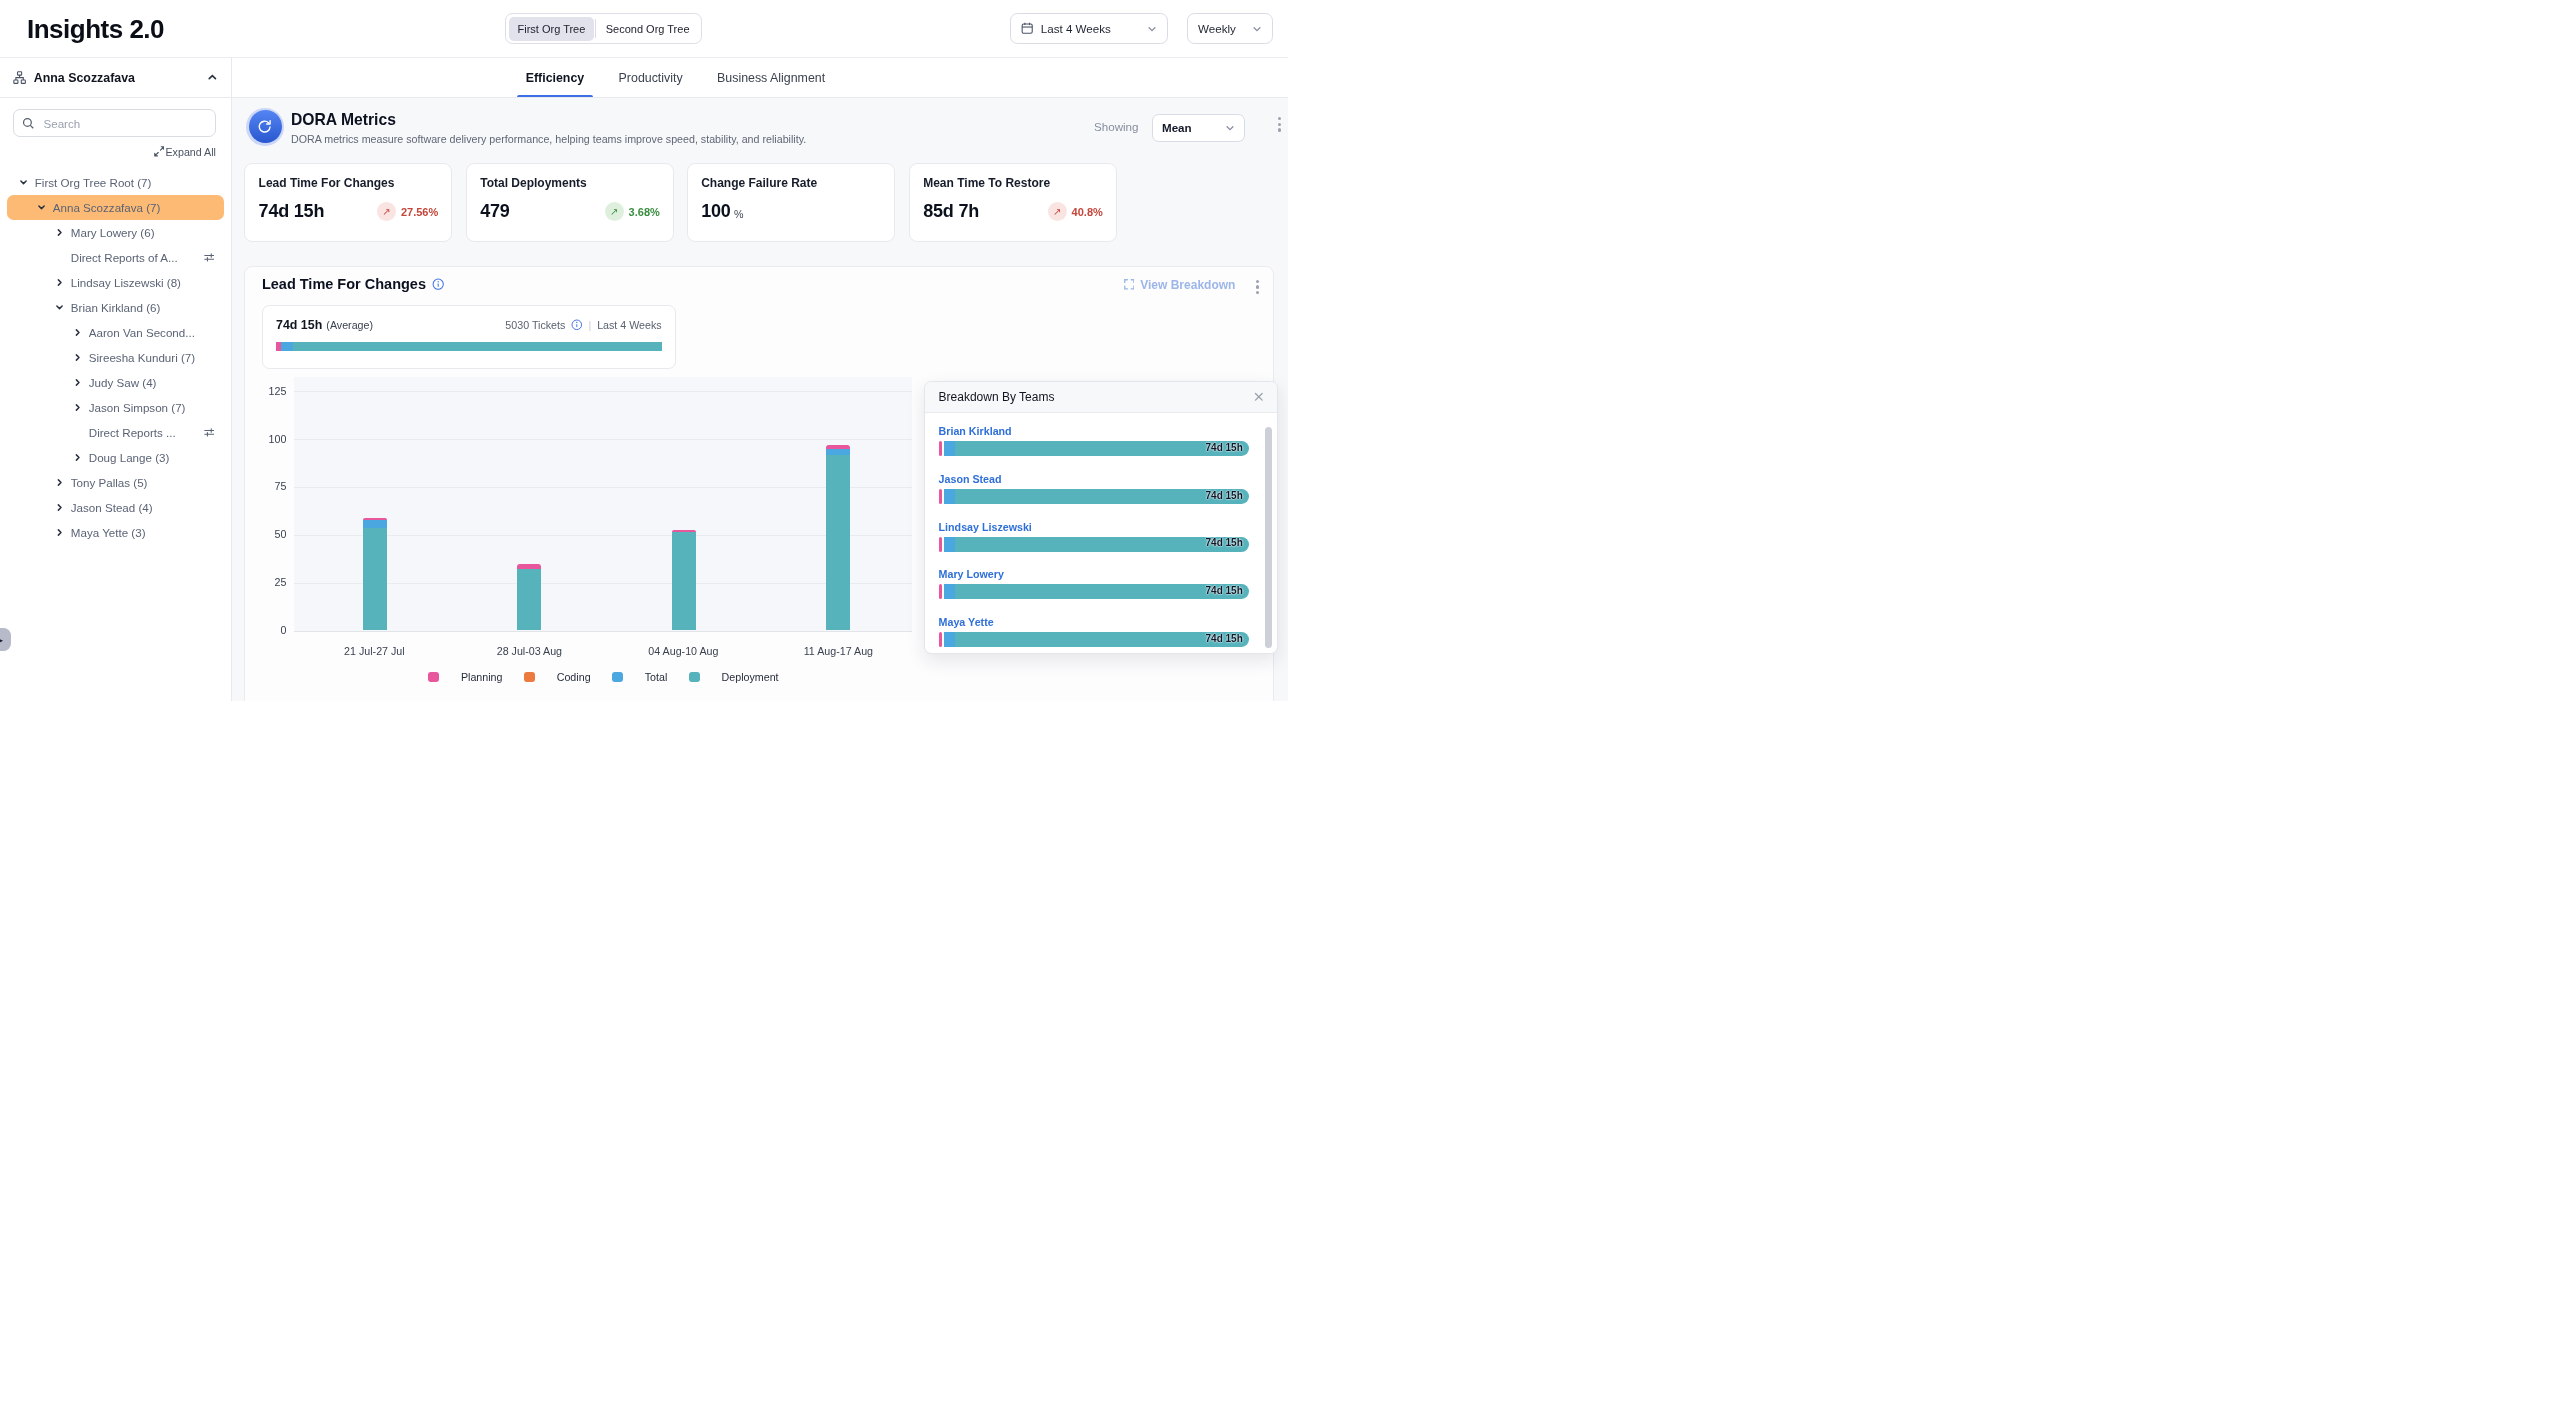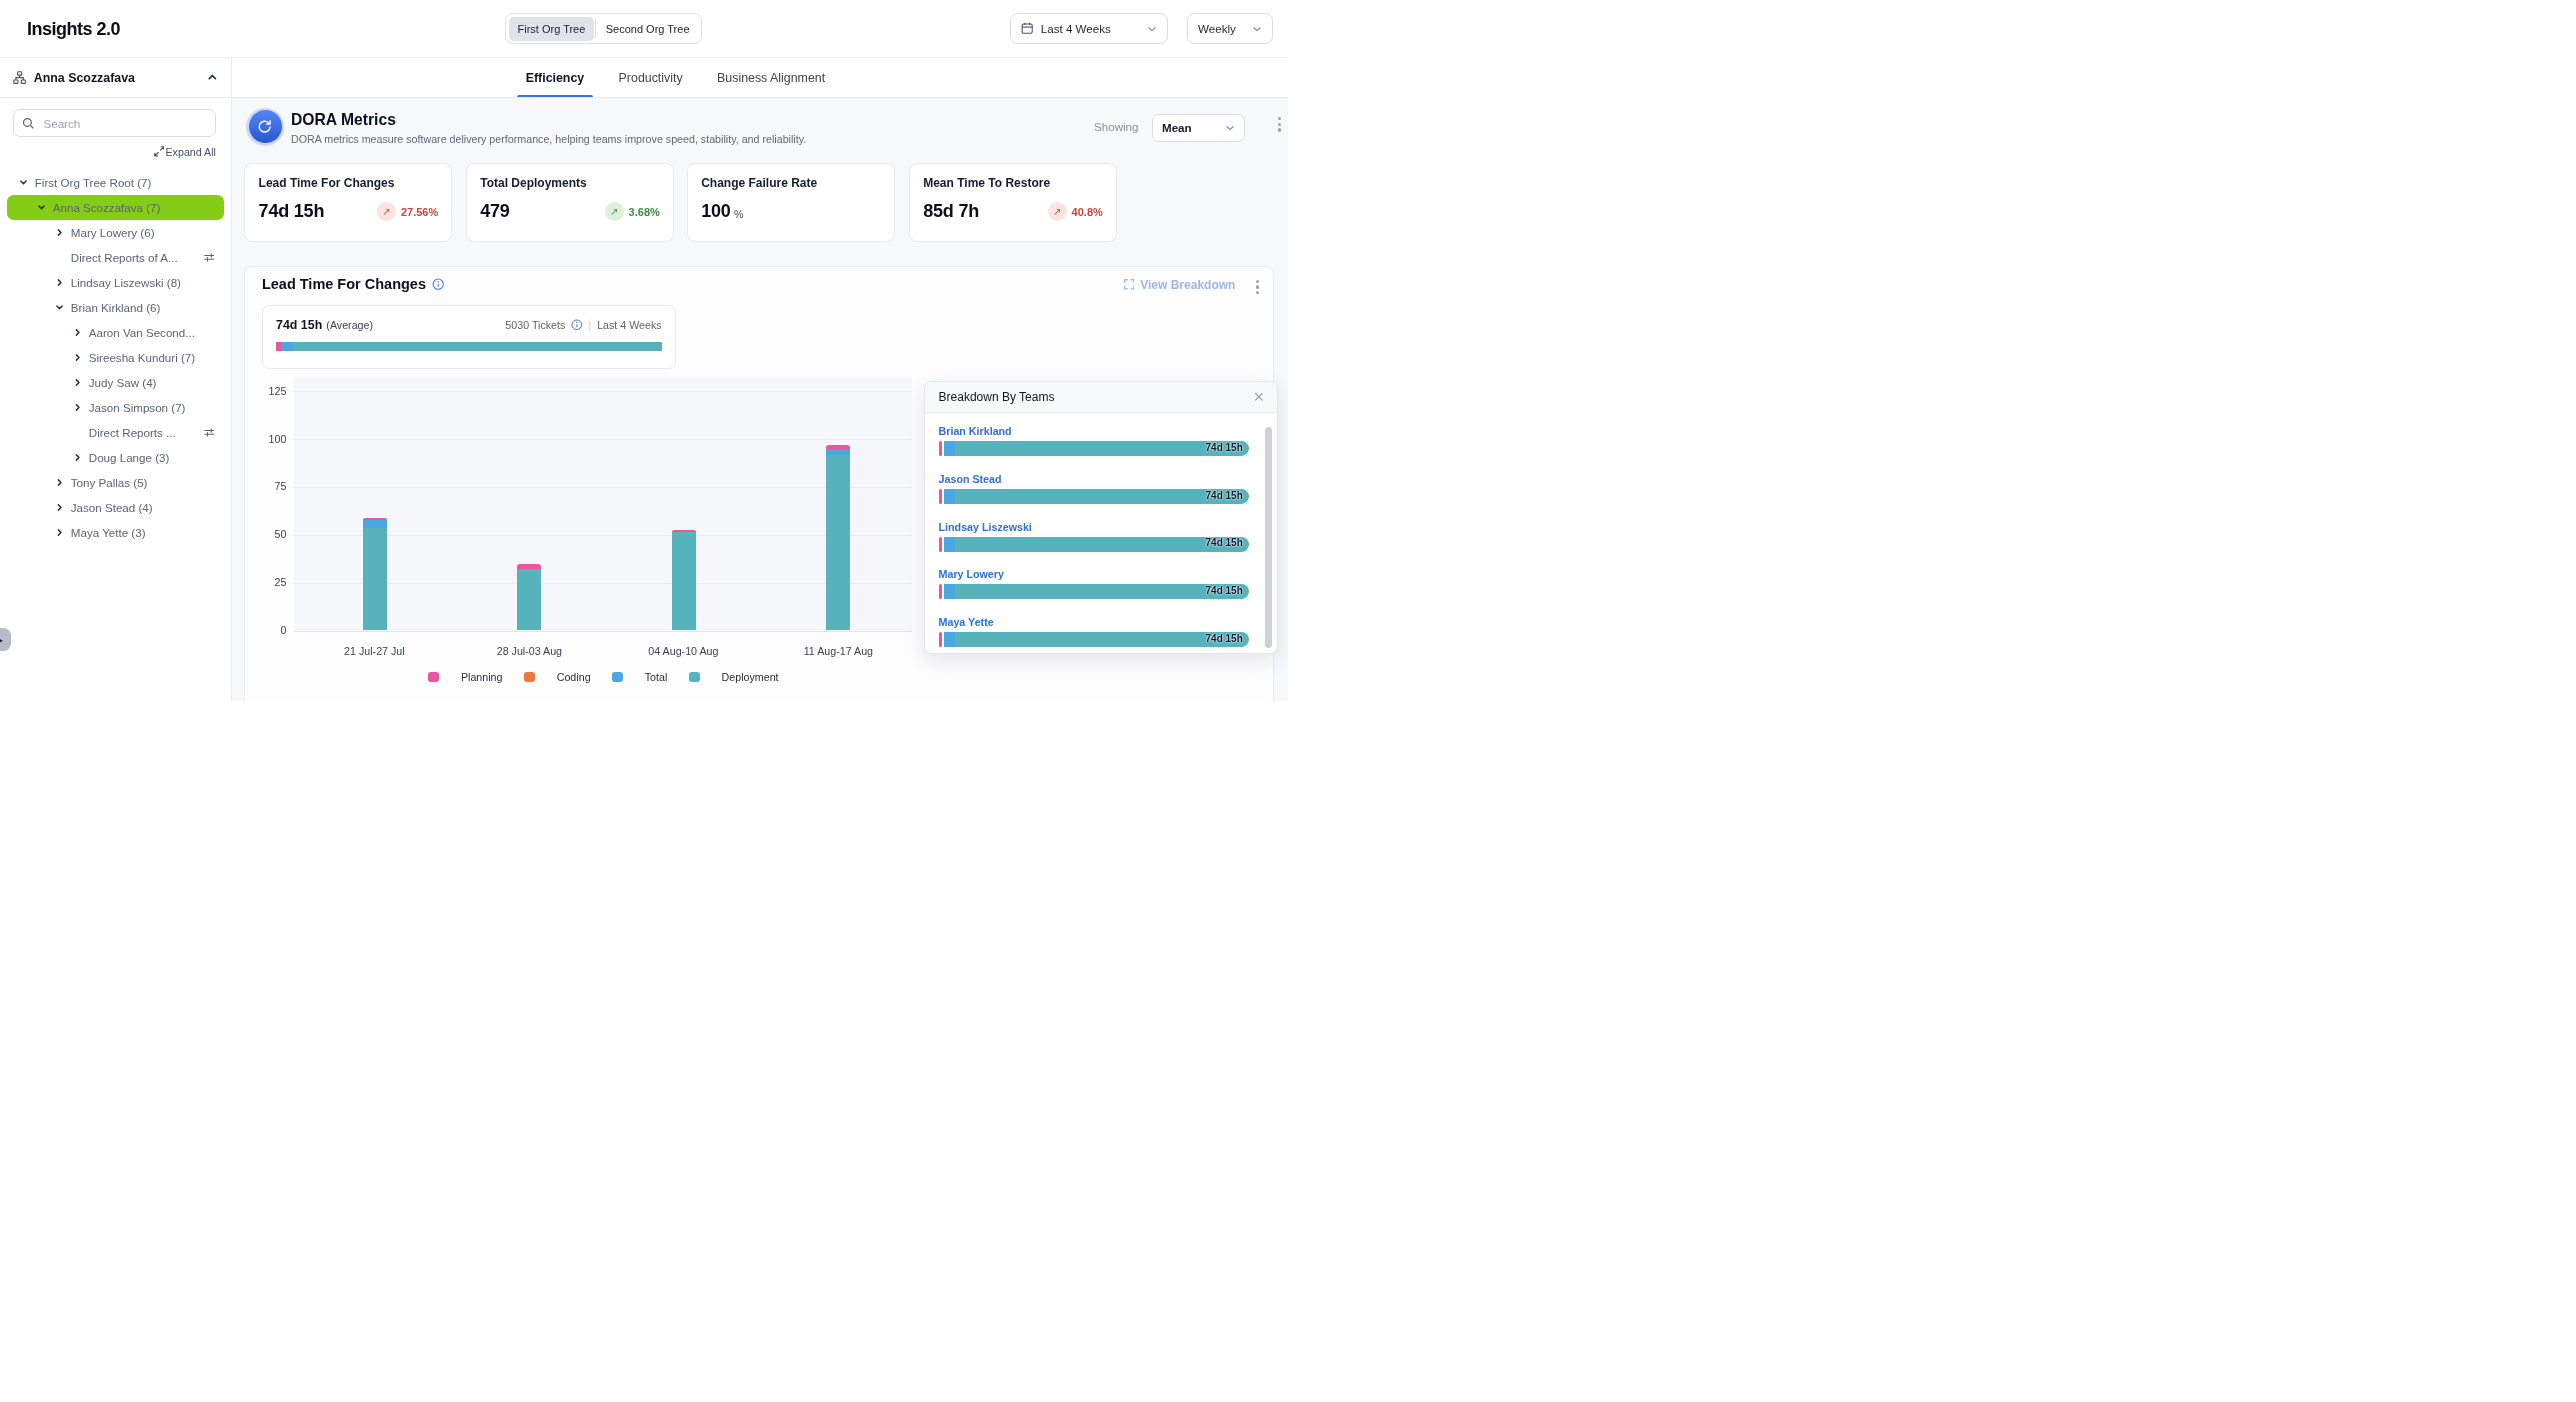--- a/index.html
+++ b/index.html
@@ -4,21 +4,21 @@
 <style>
   * { box-sizing: border-box; }
   html,body { margin:0; padding:0; width:1288px; height:701px; overflow:hidden;
     font-family:"Liberation Sans", sans-serif; background:#fff; }
   .app { position:absolute; inset:0; width:1288px; height:701px; }
 
   
   .topbar { position:absolute; left:0; top:0; width:1288px; height:58px; background:#fff;
     border-bottom:0.8px solid #ebedf1; z-index:5; }
   .app-title { position:absolute; left:27px; top:50%; transform:translateY(-50%);
-    font-size:18px; font-weight:700; color:#0b0e17; letter-spacing:-0.5px; }
+    font-size:26px; font-weight:700; color:#0b0e17; letter-spacing:-0.5px; }
   .toggle-group { position:absolute; left:505px; top:13.2px; height:31px; display:flex; align-items:center;
     background:#fff; border:0.8px solid #dcdee8; border-radius:7.4px; padding:2.5px; }
   .toggle-opt { font-size:11px; color:#20252f; padding:0 9px; height:24px; display:flex;
     align-items:center; border-radius:5px; cursor:pointer; white-space:nowrap; }
   .toggle-opt.active { background:#e1e2ec; }
   .toggle-divider { width:0.8px; height:19px; background:#dbdde6; margin:0 0.8px; }
   .dd { position:absolute; top:13.2px; height:31px; background:#fff; border:0.8px solid #d9dce5;
     border-radius:7.4px; display:flex; align-items:center; padding:0 10px; gap:7.4px; font-size:11.6px;
     color:#1e2330; cursor:pointer; }
   .dd .chev { margin-left:auto; display:flex; color:#8a90a0; }
@@ -35,21 +35,21 @@
   .sb-search { position:absolute; left:13.2px; top:51px; width:203px; height:28px;
     border:0.8px solid #d9dce3; border-radius:7px; display:flex; align-items:center; padding:0 8.3px; gap:6.6px; background:#fff; }
   .sb-search input { border:none; outline:none; font-size:11.6px; color:#333; width:100%;
     font-family:inherit; background:transparent; }
   .sb-search input::placeholder { color:#9aa1ae; }
   .expand-all { position:absolute; right:15px; top:88px; display:flex; gap:1px; align-items:flex-start;
     font-size:10.7px; color:#4a5264; cursor:pointer; }
   .tree { position:absolute; left:0; top:110px; right:0; bottom:0; overflow:hidden; padding:1.7px 6.6px 0 6.6px; }
   .tree-row { height:25px; display:flex; align-items:center; border-radius:6.6px; font-size:11.6px;
     color:#5a6375; cursor:pointer; }
-  .tree-row.selected { background:#84cc16; }
+  .tree-row.selected { background:#fdba74; }
   .tr-chev { width:13.2px; height:13.2px; flex:0 0 13.2px; display:flex; align-items:center;
     justify-content:center; color:#2b3240; }
   .tr-label { margin-left:5px; white-space:nowrap; overflow:hidden; }
   .tr-filter { margin-left:auto; margin-right:10px; color:#5a6375; display:flex; }
   .collapse-handle { position:absolute; left:-11.6px; top:628px; width:23px; height:23px; border-radius:7.4px;
     background:#b6bac9; display:flex; align-items:center; justify-content:center; z-index:6;
     color:#172032; font-size:8.3px; cursor:pointer; }
 
   
   .tabbar { position:absolute; left:232px; top:58px; right:0; height:40px; background:#fff;

